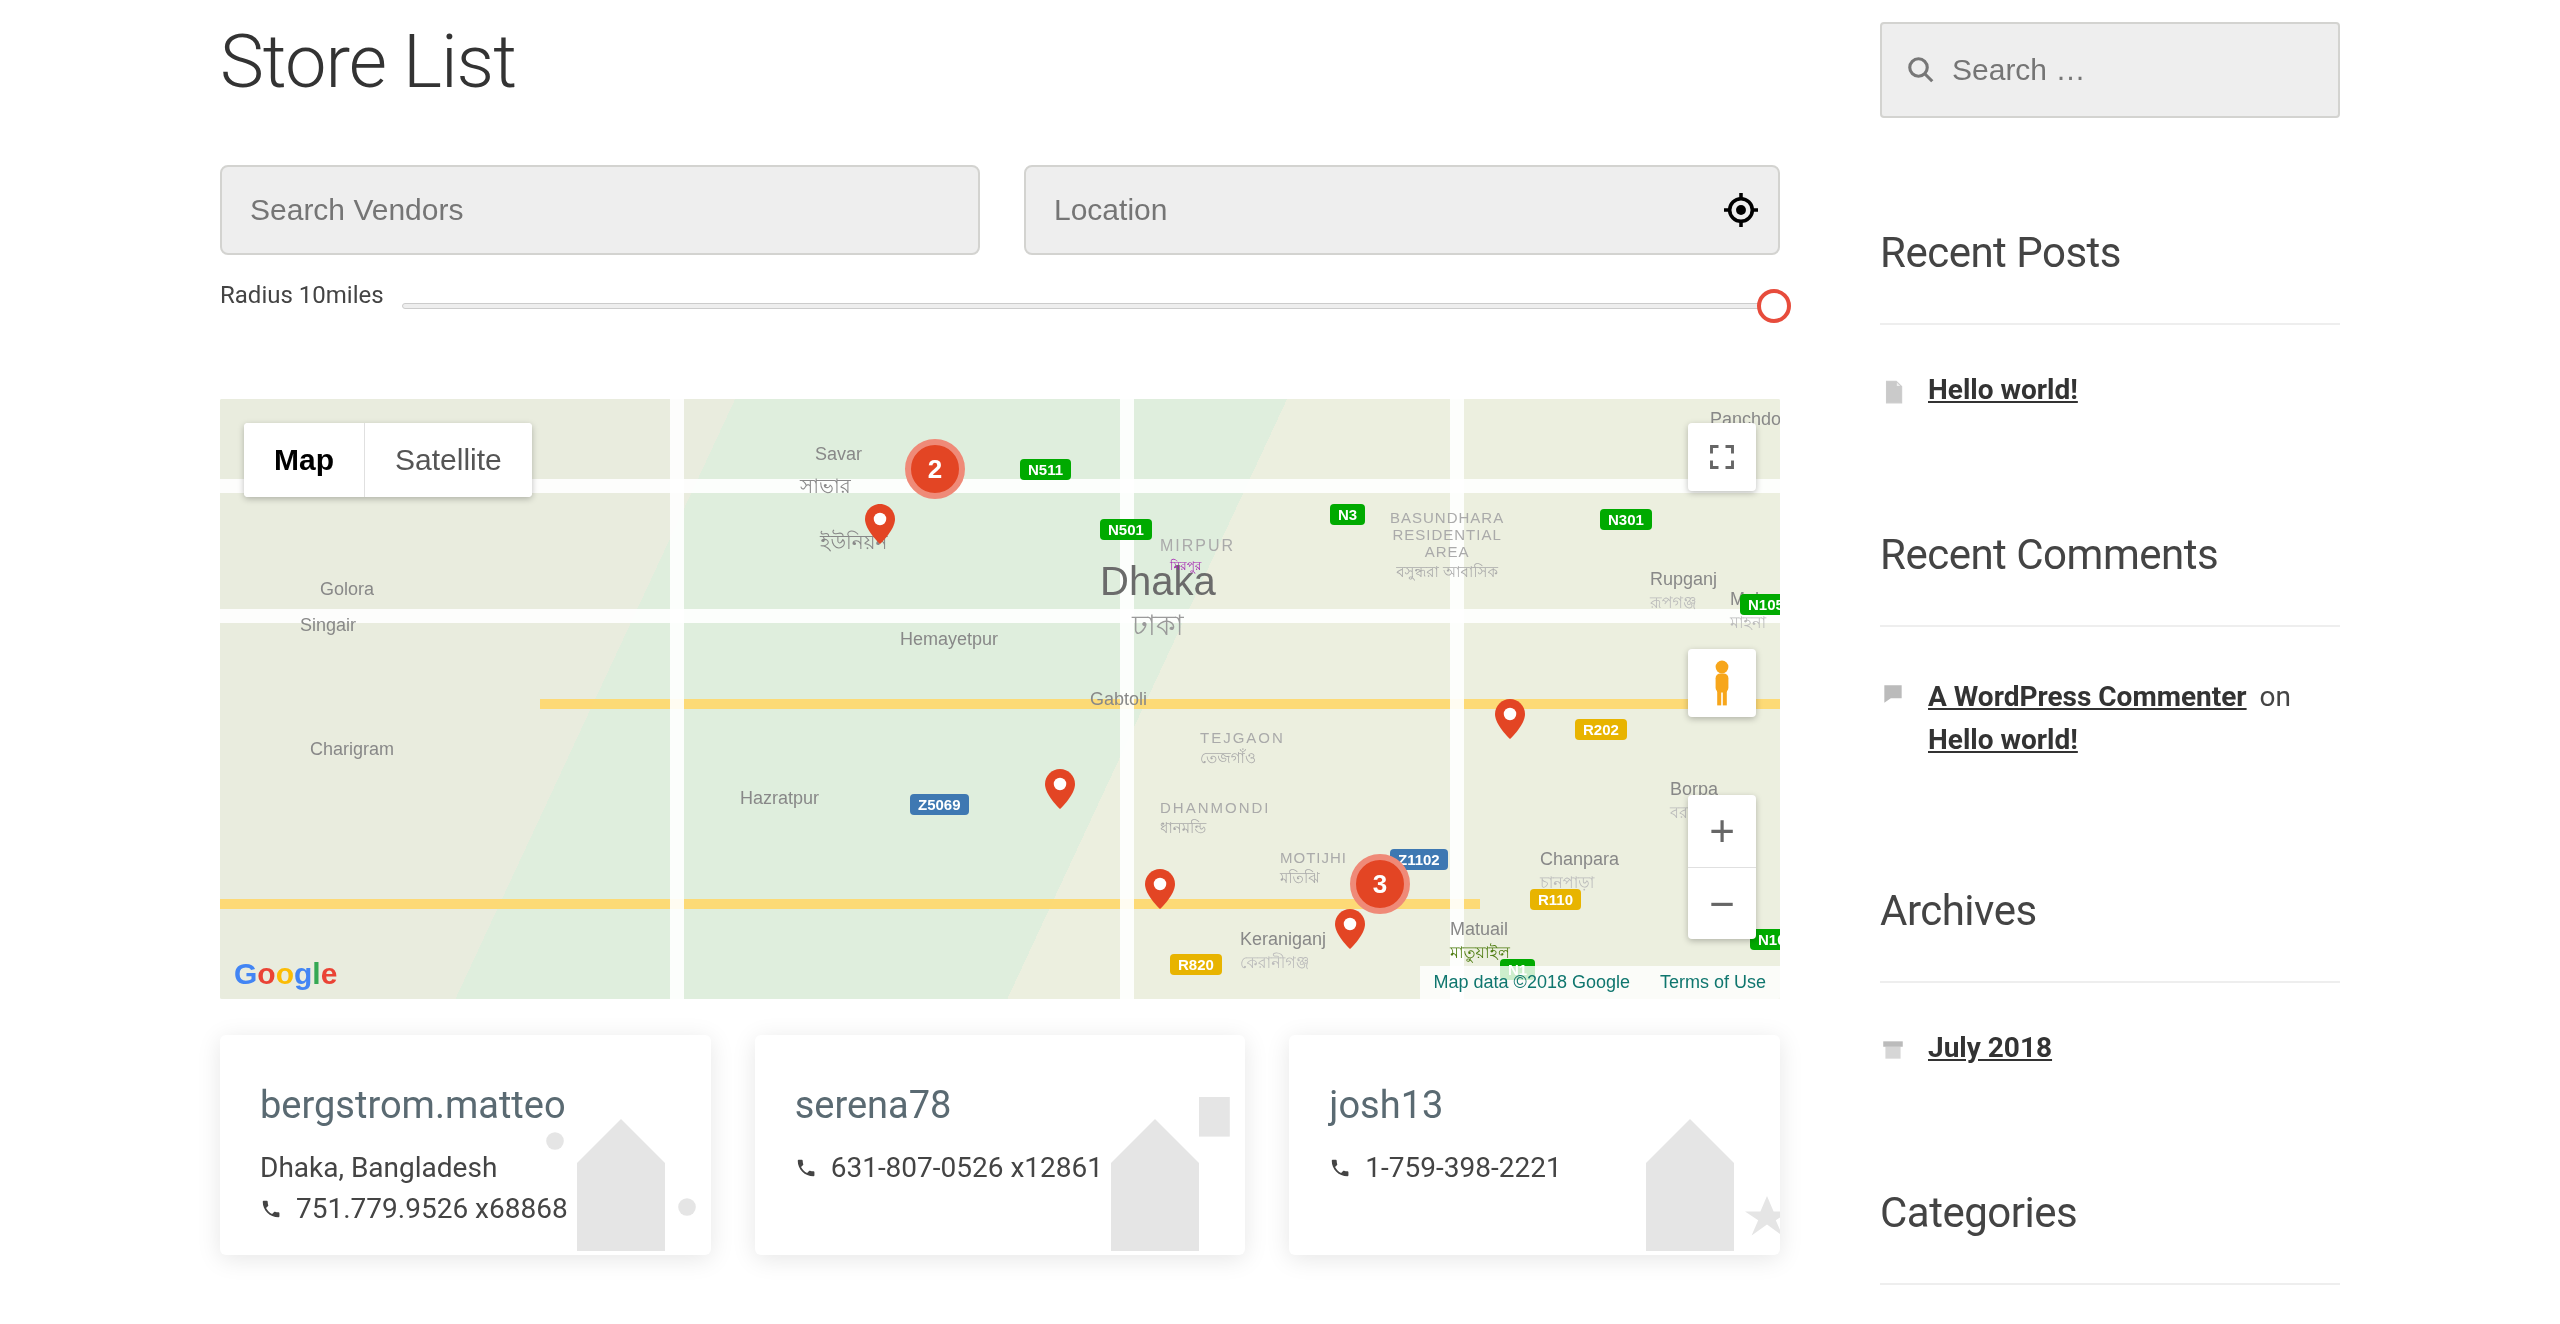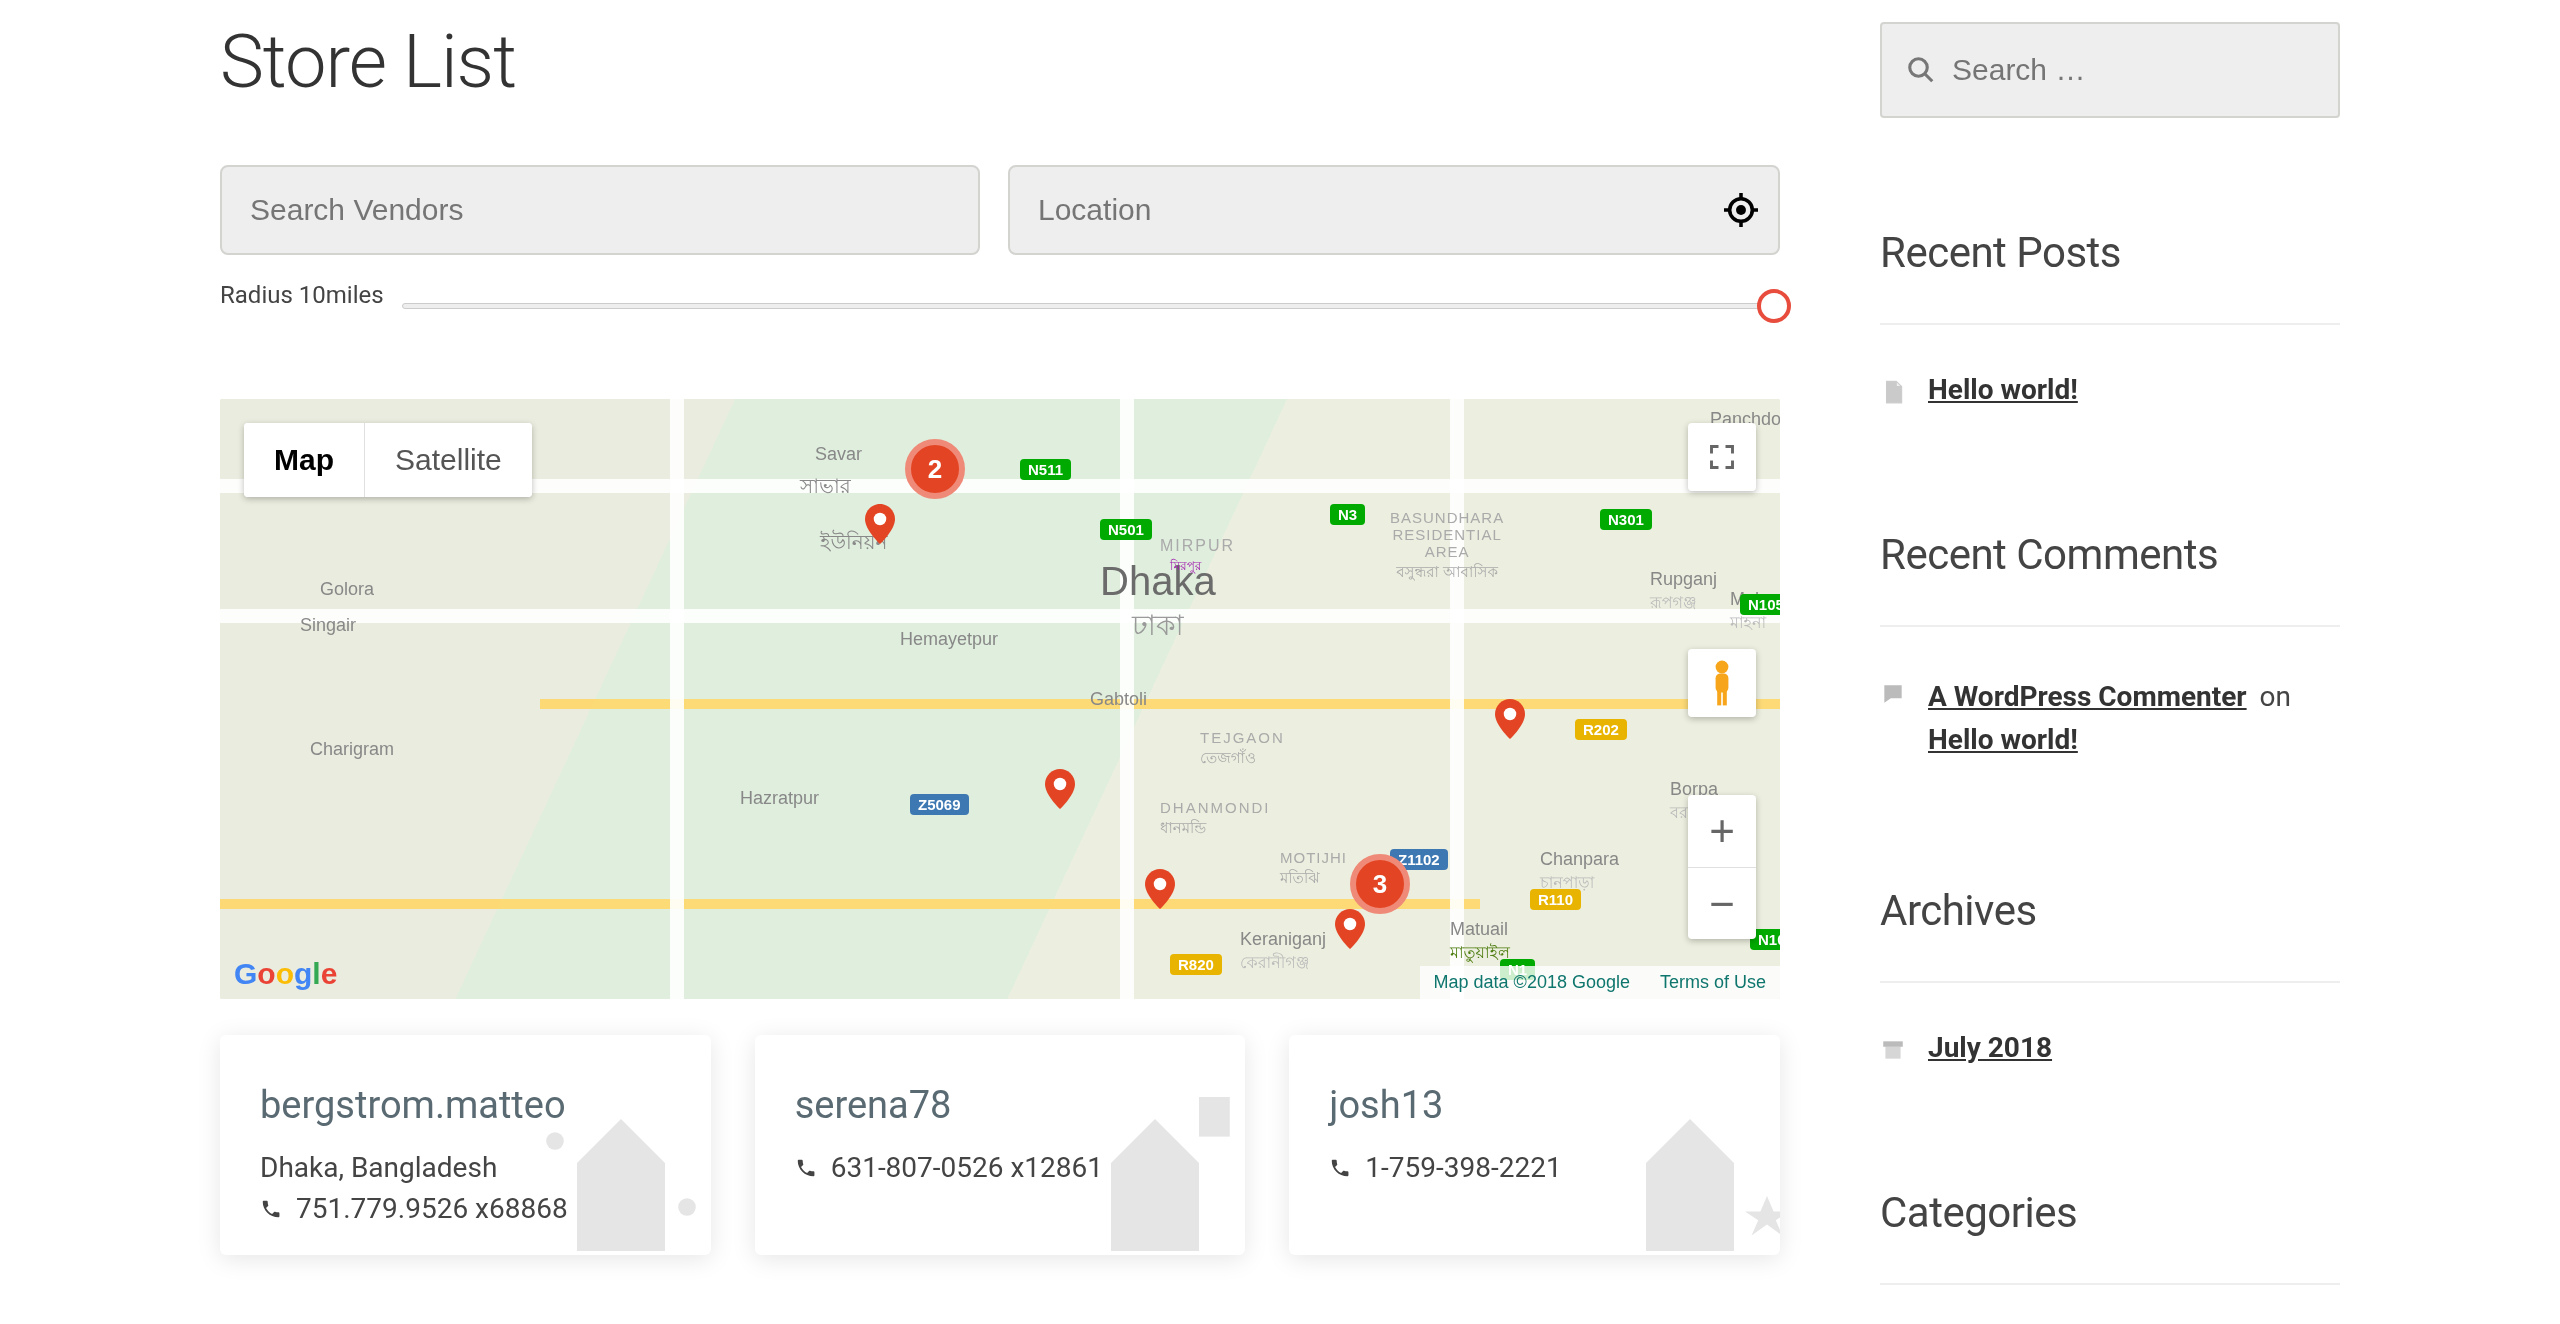--- a/index.html
+++ b/index.html
@@ -22,21 +22,21 @@
   
   .page-title {
     font-size: 74px;
     font-weight: 300;
     color: #333;
     margin: 18px 0 60px 0;
     letter-spacing: -1px;
   }
 
   
-  .search-row { display: flex; gap: 28px; }
+  .search-row { display: flex; gap: 44px; }
   .vendor-input, .loc-wrap input {
     height: 90px;
     border: 2px solid #d3d3d0;
     background: #eeeeee;
     border-radius: 8px;
     padding: 0 28px;
     font-size: 30px;
     color: #666;
     width: 100%;
   }

